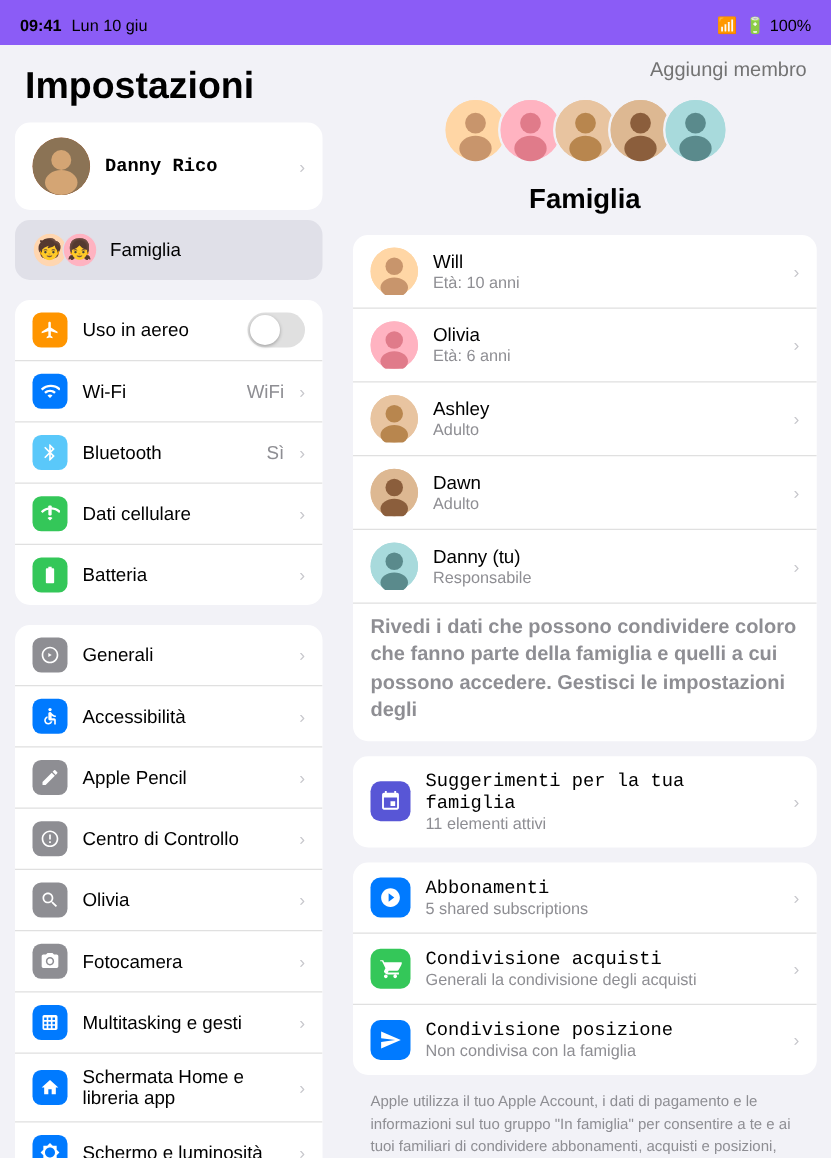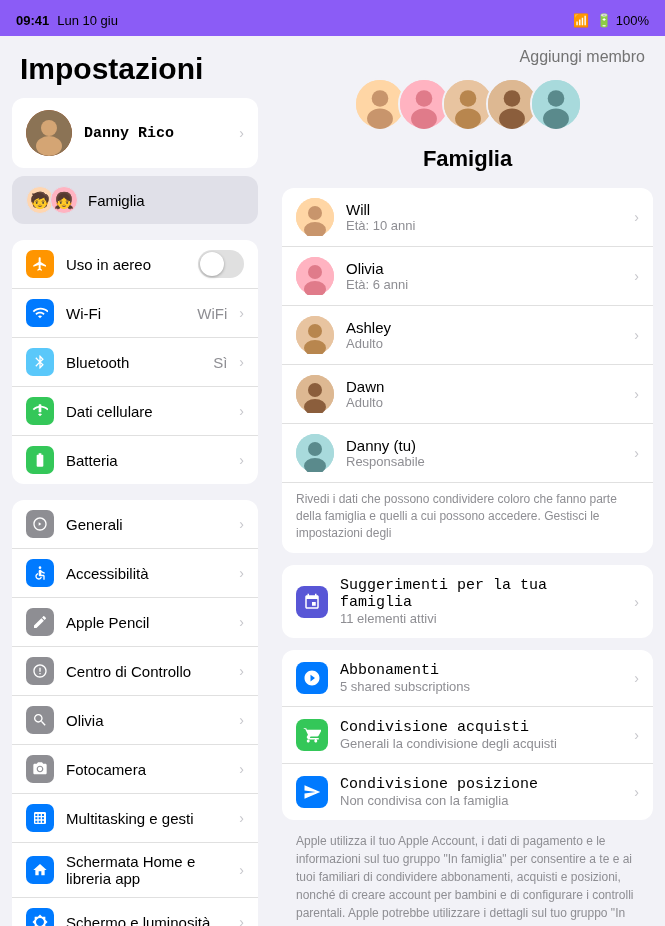--- a/index.html
+++ b/index.html
@@ -230,24 +230,25 @@
       align-items: center;
       justify-content: center;
       flex-shrink: 0;
     }
     .member-info { flex: 1; }
     .member-name { font-size: 15px; font-weight: 500; color: #000; }
     .member-role { font-size: 13px; color: #8e8e93; }
     .member-chevron { color: #c7c7cc; font-size: 14px; }
 
     .family-description {
-      font-size: 12px;
+      font-size: 16px;
       color: #8e8e93;
       padding: 8px 14px 12px;
       line-height: 1.4;
+      font-weight: bold;
     }
 
     
     .right-card {
       background: #fff;
       border-radius: 12px;
       margin: 0 12px 12px;
       overflow: hidden;
     }
     .right-card-item {

